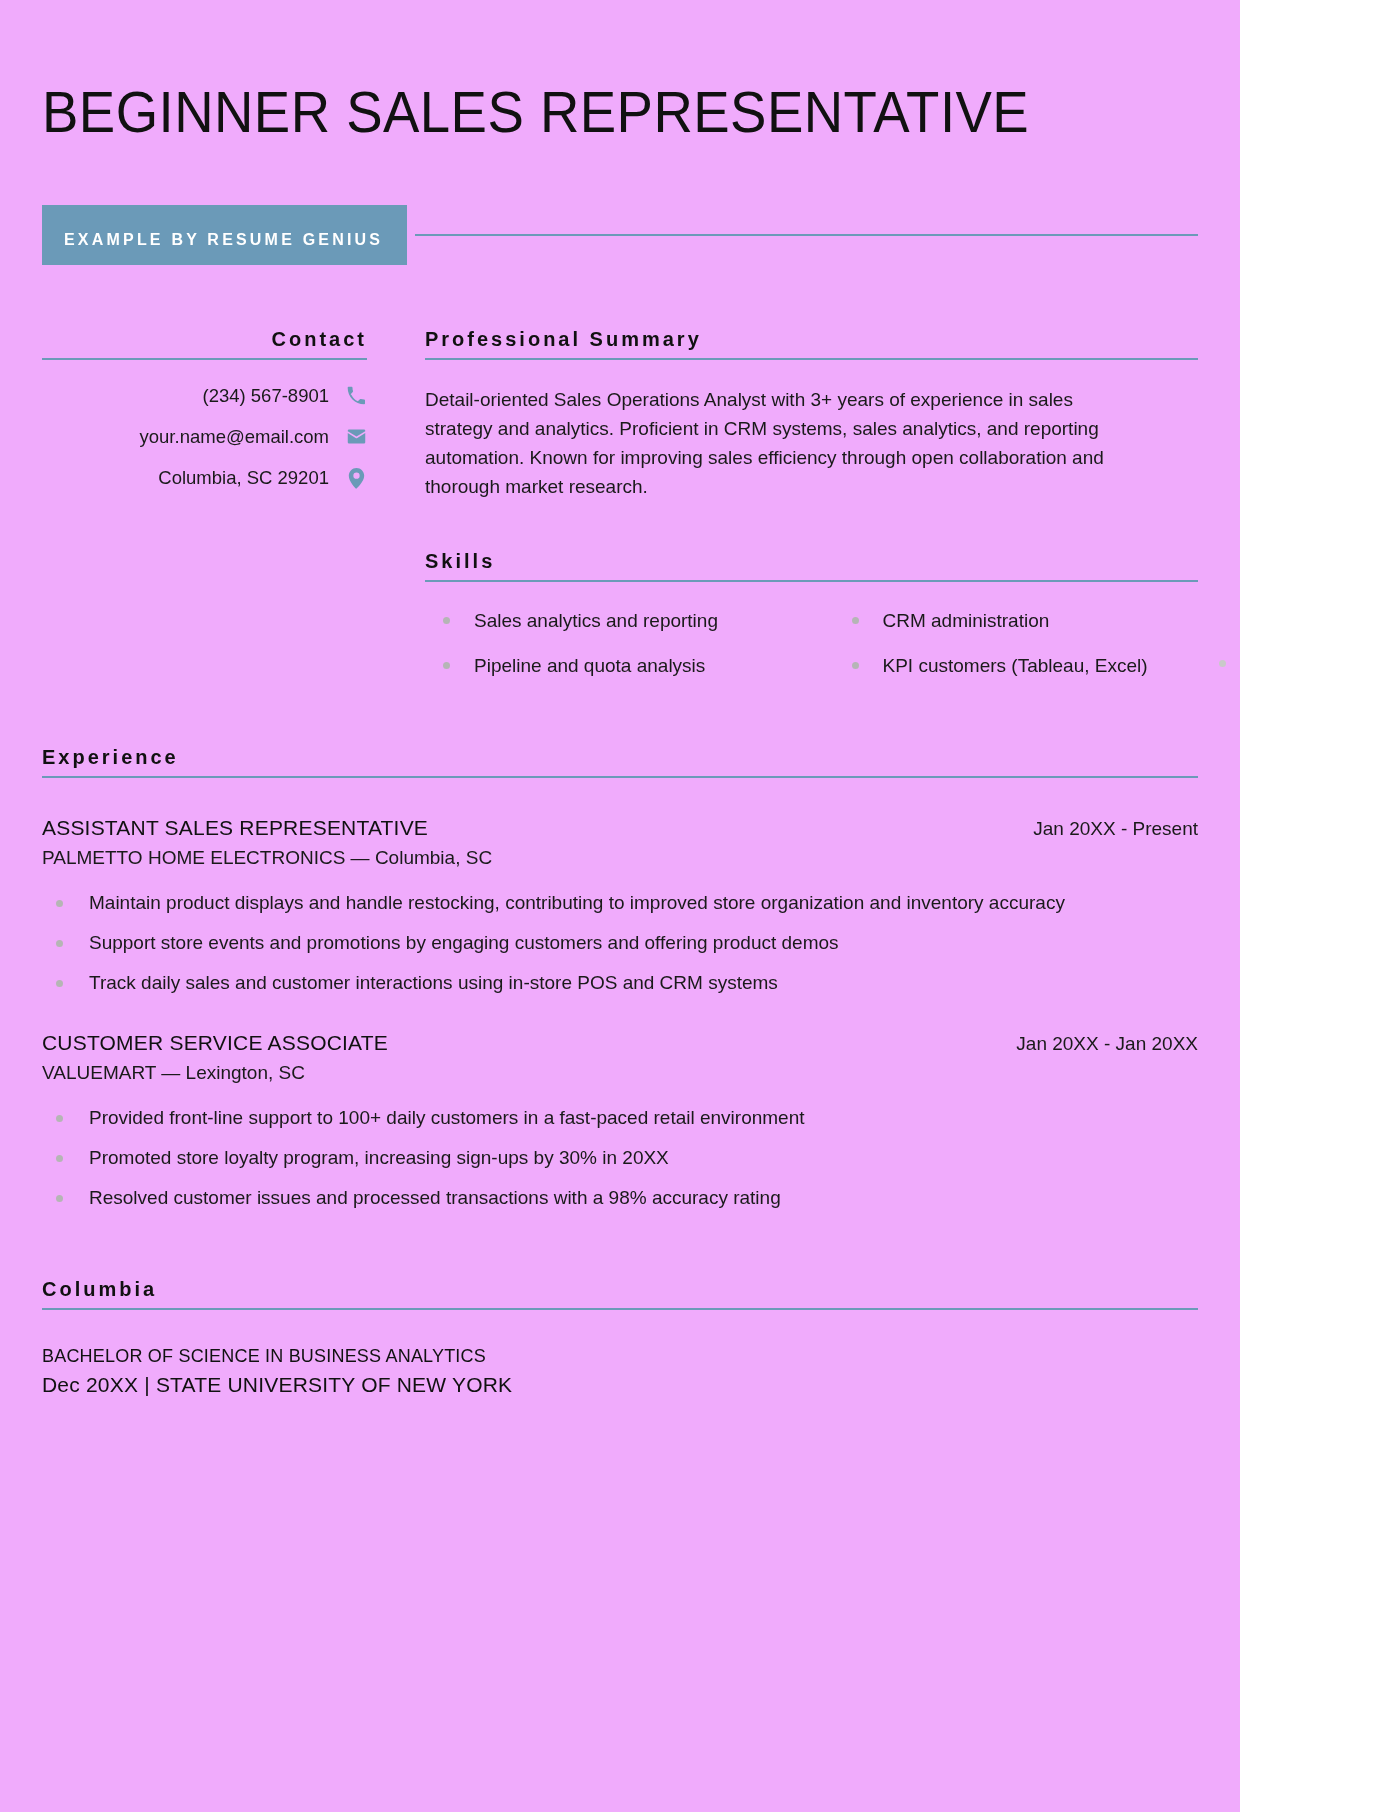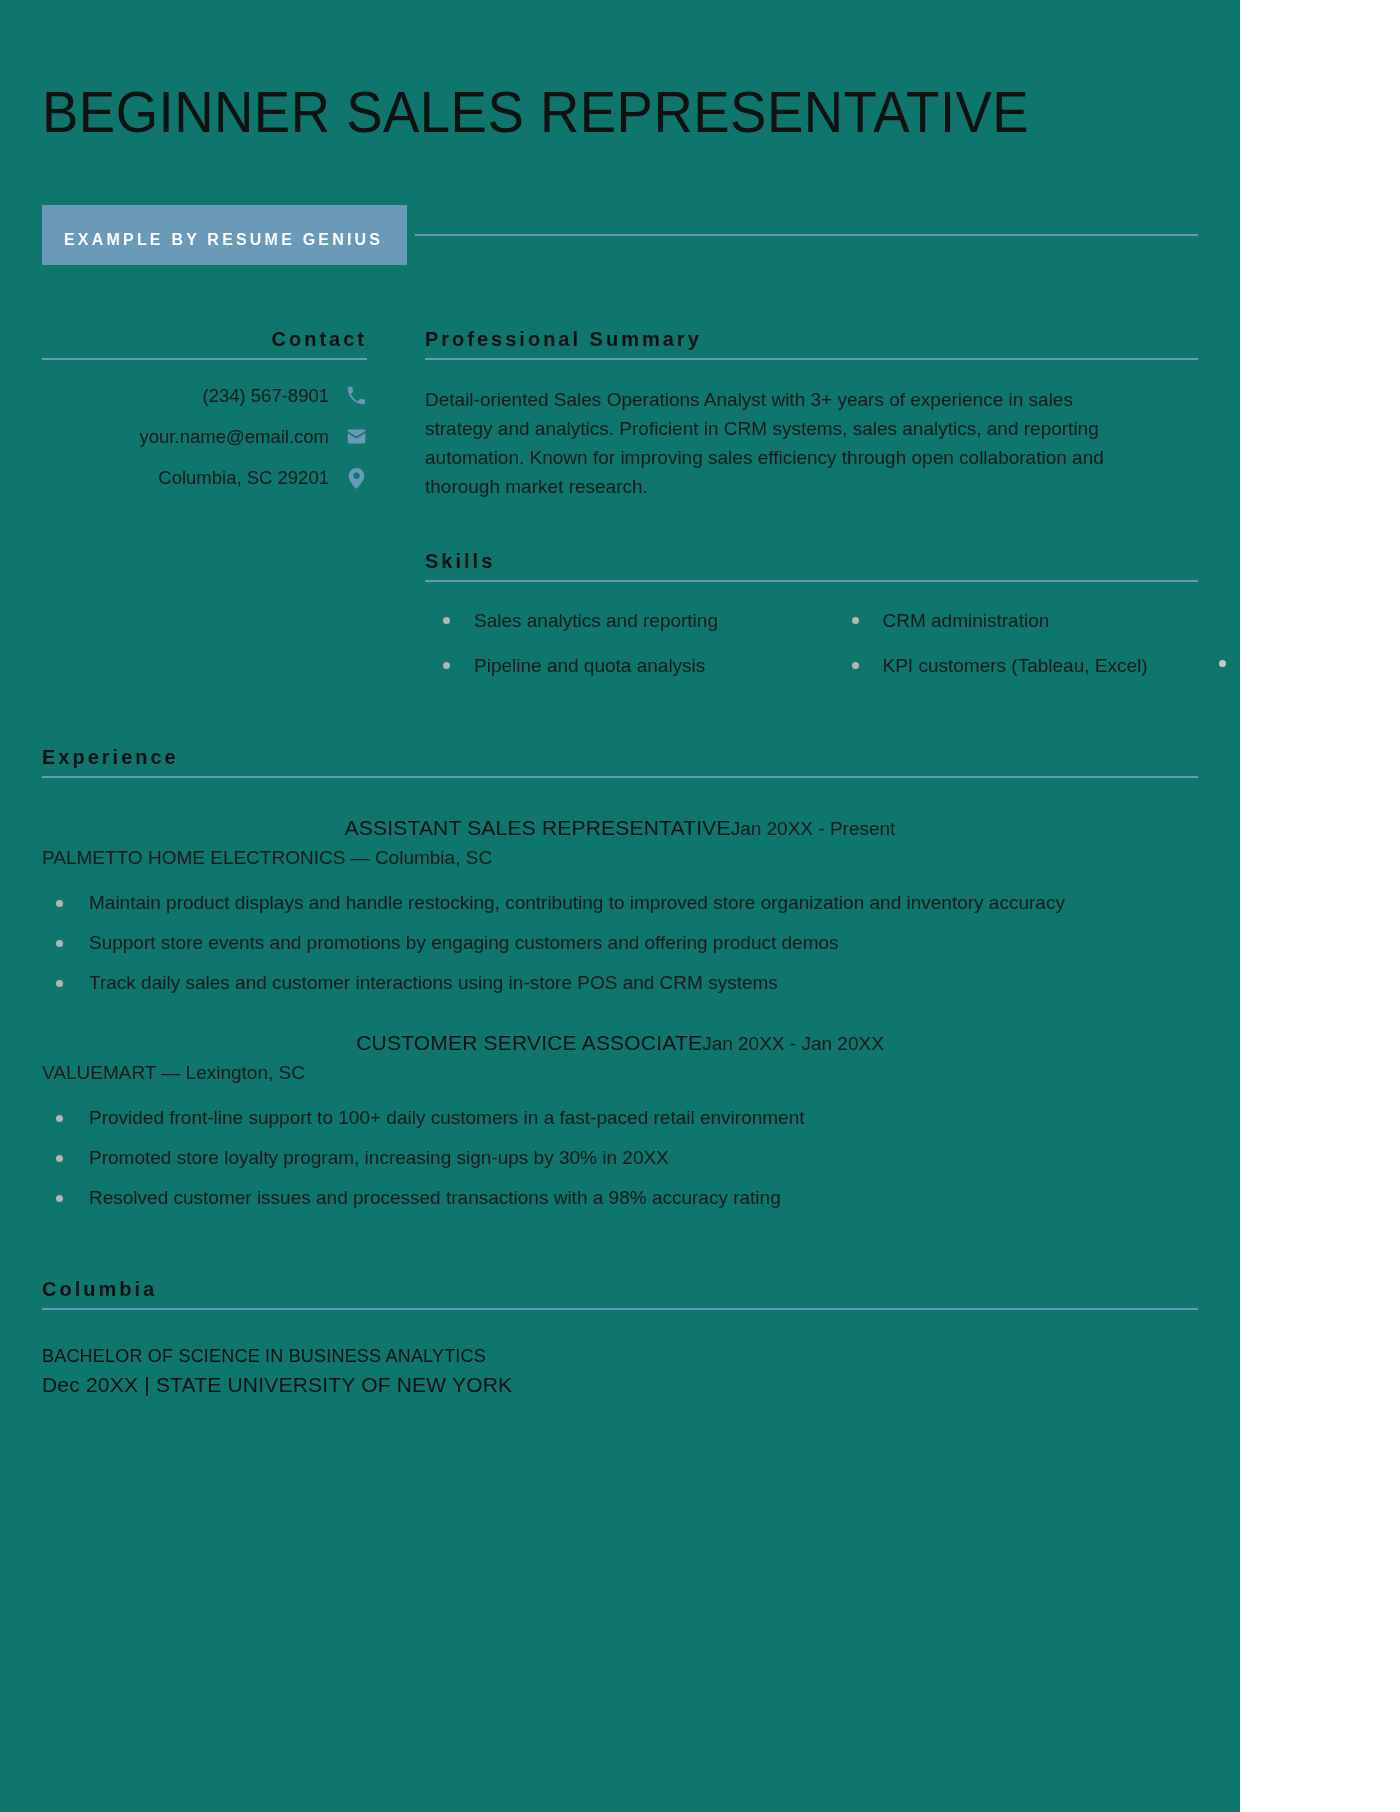--- a/index.html
+++ b/index.html
@@ -11,21 +11,21 @@
     width: 1400px;
     height: 1812px;
     font-family: "Liberation Sans", sans-serif;
     color: #1a1a1a;
     position: relative;
     overflow: hidden;
   }
   .page {
     width: 1240px;
     height: 1812px;
-    background: #0f766e;
+    background: #f0abfc;
     position: relative;
     box-sizing: border-box;
     padding: 0 42px;
   }
 
   
   .name-title {
     font-family: "Liberation Sans Narrow", "Liberation Sans", sans-serif;
     font-size: 58px;
     font-weight: 400;
@@ -160,21 +160,21 @@
     border-radius: 50%;
     background: #c9c9c9;
   }
 
   
   .block-section { margin-top: 66px; }
   .exp-entry { margin-top: 34px; }
   .exp-entry.first { margin-top: 38px; }
   .exp-head-row {
     display: flex;
-    justify-content: center;
+    justify-content: space-between;
     align-items: baseline;
   }
   .exp-title {
     font-family: "Liberation Sans Narrow", "Liberation Sans", sans-serif;
     font-size: 21px;
     font-weight: 400;
     letter-spacing: 0.2px;
     color: #111111;
   }
   .exp-dates {

